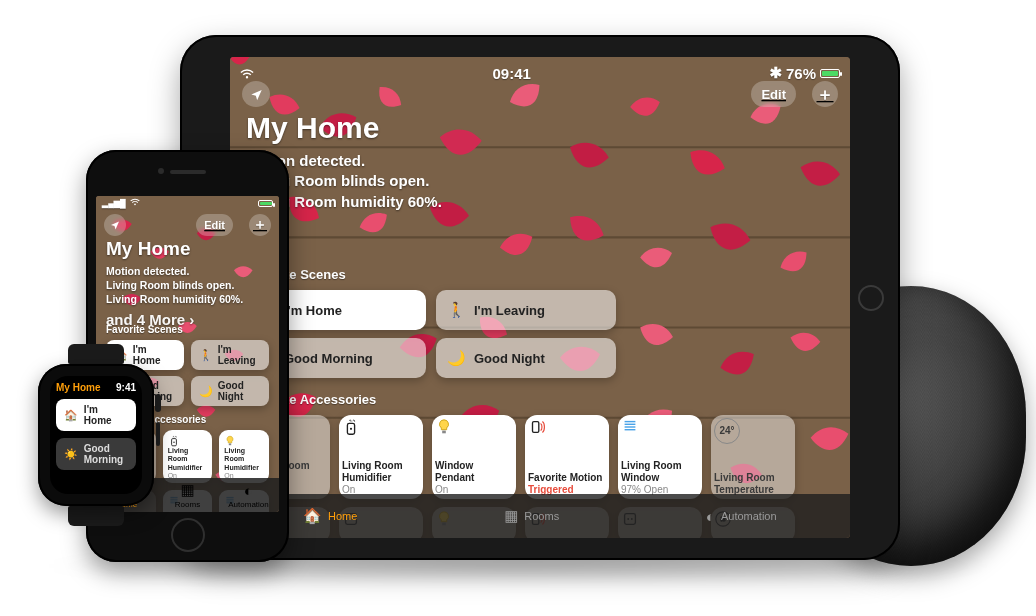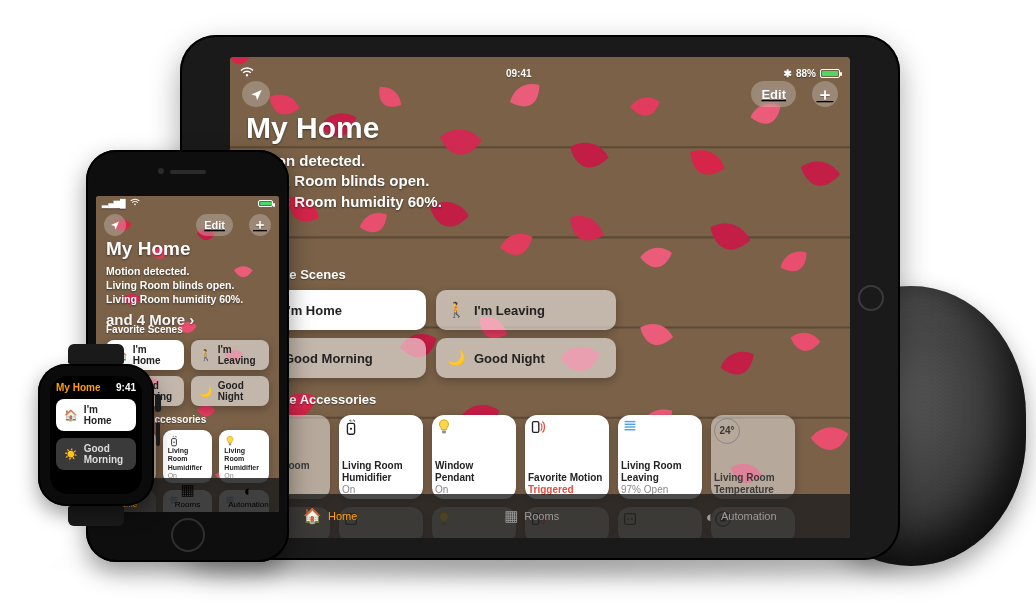--- a/index.html
+++ b/index.html
@@ -63,21 +63,21 @@
     background:
       linear-gradient(rgba(0,0,0,.05), rgba(0,0,0,.25)),
       linear-gradient(135deg, #8b6d55, #6e563f);
   }
   .leaves { position:absolute; inset:0; }
   .leaves svg { width:100%; height:100%; display:block; }
 
   .status-bar {
     position:absolute; top:0; left:0; right:0; height:20px;
     display:flex; align-items:center; justify-content:space-between;
-    padding:16px 10px; font-size:10px; color:#fff; font-weight:600;
+    padding:16px 10px; font-size:15px; color:#fff; font-weight:600;
     text-shadow:0 1px 1px rgba(0,0,0,.4);
   }
   .status-left, .status-right { display:flex; align-items:center; gap:4px; }
   .battery { display:inline-flex; align-items:center; gap:2px; }
   .battery-shell { width:20px; height:9px; border:1px solid #fff; border-radius:2px; position:relative; }
   .battery-shell::after{content:"";position:absolute;right:-3px;top:2px;width:2px;height:4px;background:#fff;border-radius:1px;}
   .battery-fill{position:absolute;left:1px;top:1px;bottom:1px;width:90%;background:#4cd964;border-radius:1px;}
 
   .topbar {
     position:absolute; top:24px; left:12px; right:12px;
@@ -355,21 +355,21 @@
       <div class="status-left">
         <span>
           <svg width="14" height="10" viewBox="0 0 14 10">
               <path fill="#fff" d="M7 9.5a1.2 1.2 0 100-2.4 1.2 1.2 0 000 2.4zm-3.3-3.2a4.7 4.7 0 016.6 0l1-1a6.1 6.1 0 00-8.6 0zm-2.3-2.3a8 8 0 0111.2 0l1-1a9.4 9.4 0 00-13.2 0z"></path>
             </svg>
         </span>
       </div>
       <div>09:41</div>
       <div class="status-right">
         <span>✱</span>
-        <span>88%</span>
+        <span>76%</span>
         <span class="battery">
           <span class="battery-shell">
               <span class="battery-fill"></span>
             </span>
         </span>
       </div>
     </div>
 
     <div class="topbar">
       <div class="loc-btn">
@@ -471,21 +471,21 @@
               <svg viewBox="0 0 20 20">
                 <g stroke="#4aa3e8" stroke-width="1.6">
                   <line x1="4" y1="4" x2="16" y2="4"></line>
                   <line x1="4" y1="7" x2="16" y2="7"></line>
                   <line x1="4" y1="10" x2="16" y2="10"></line>
                   <line x1="4" y1="13" x2="16" y2="13"></line>
                 </g>
               </svg>
             </div>
             <div>
-              <div class="acc-name">Living Room Leaving</div>
+              <div class="acc-name">Living Room Window</div>
               <div class="acc-state">97% Open</div>
             </div>
           </div>
           <div class="acc-tile off">
             <div class="acc-icon">
               <div class="temp-badge">24°</div>
             </div>
             <div>
               <div class="acc-name">Living Room Temperature</div>
             </div>

